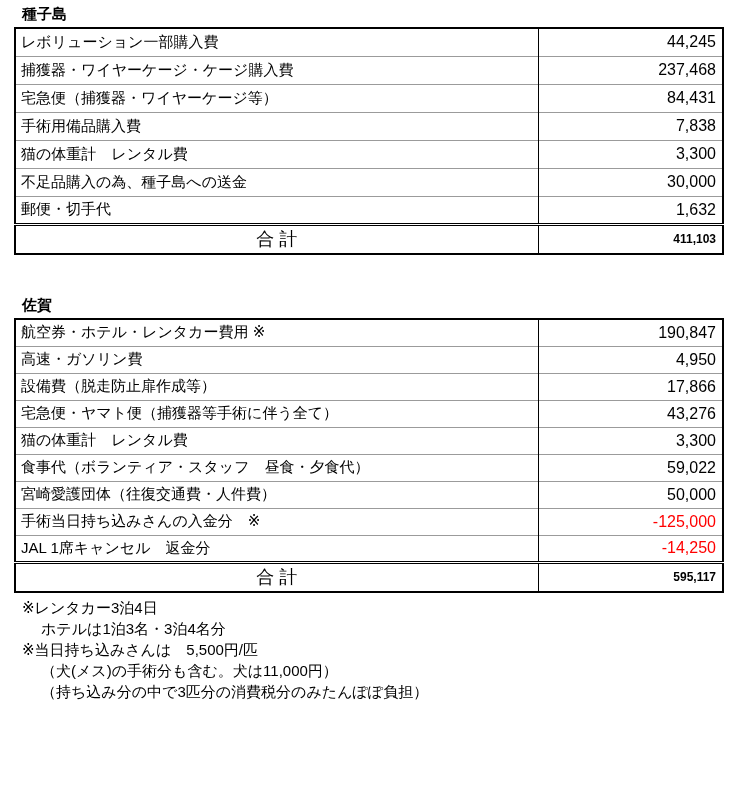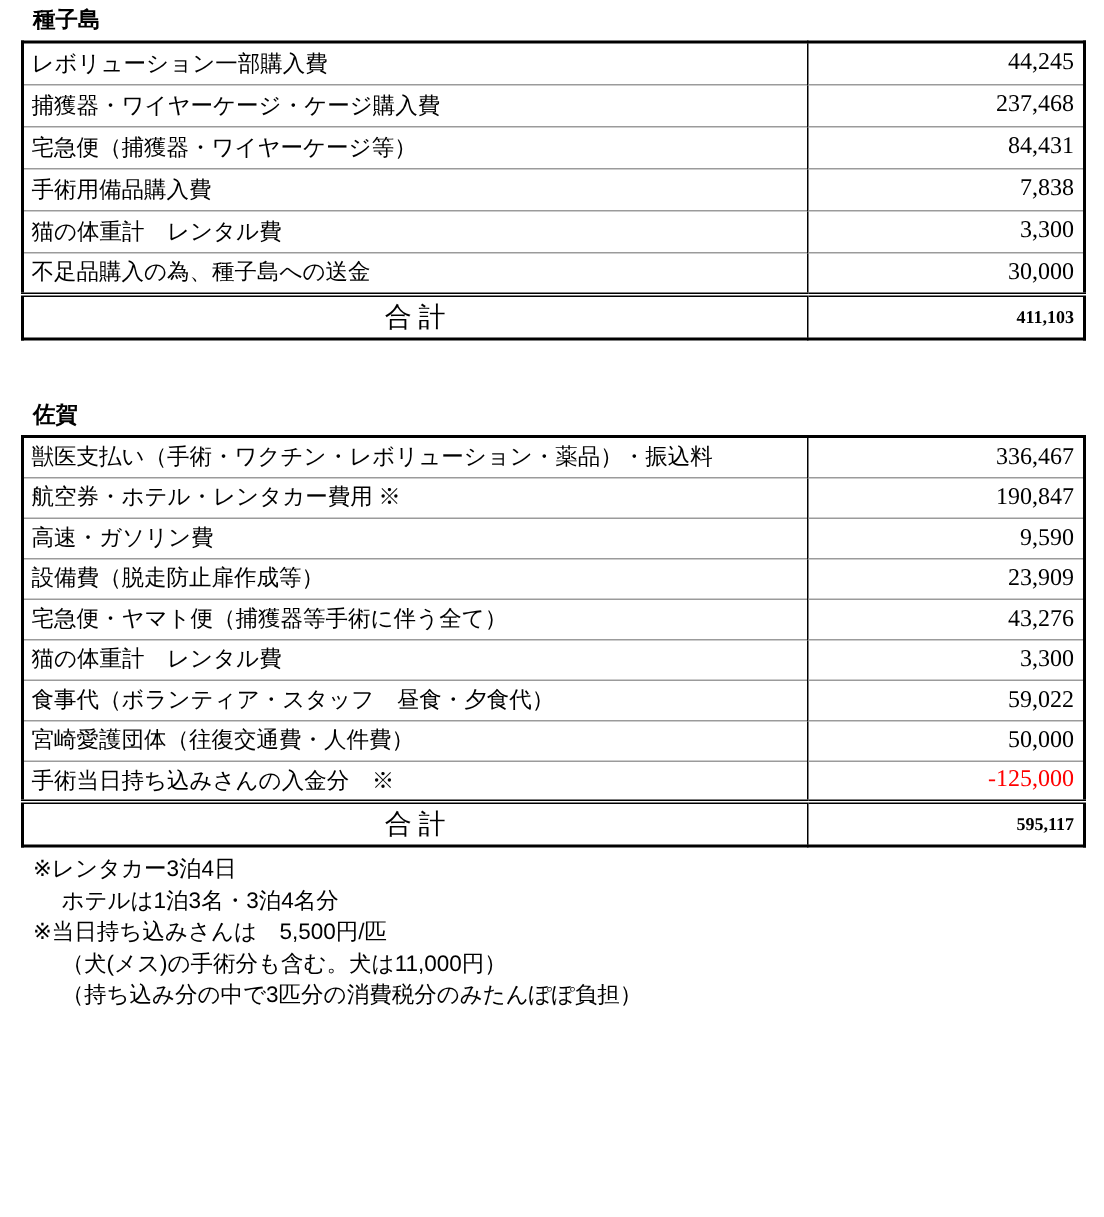--- a/index.html
+++ b/index.html
@@ -23,21 +23,20 @@
     margin: 0 0 4px 8px;
     font-size: 15px;
     font-weight: bold;
     line-height: 19px;
   }
   table.expense-table {
     border-collapse: collapse;
     table-layout: fixed;
     width: 708px;
     border: 2px solid var(--frame);
-    font-family: Liberation Serif, serif;
   }
   .block-1 table.expense-table { margin-bottom: 40px; }
   col.c-label  { width: 523px; }
   col.c-amount { width: 185px; }
   td {
     box-sizing: border-box;
     overflow: hidden;
     white-space: nowrap;
   }
   tr.expense-row td {
@@ -110,51 +109,51 @@
             <td class="amount-cell">7,838</td>
           </tr>
           <tr class="expense-row">
             <td class="label-cell">猫の体重計　レンタル費</td>
             <td class="amount-cell">3,300</td>
           </tr>
           <tr class="expense-row">
             <td class="label-cell">不足品購入の為、種子島への送金</td>
             <td class="amount-cell">30,000</td>
           </tr>
+          <tr class="expense-row">
+            <td class="label-cell">郵便・切手代</td>
+            <td class="amount-cell">1,632</td>
+          </tr>
           <tr class="total-row">
             <td class="total-label-cell">合 計</td>
             <td class="total-amount-cell">411,103</td>
           </tr>
         </tbody>
     </table>
   </section>
 
   <section class="table-block block-2">
     <h2 class="table-title">佐賀</h2>
     <table class="expense-table">
       <colgroup>
           <col class="c-label">
           <col class="c-amount">
         </colgroup>
       <tbody>
           <tr class="expense-row">
-            <td class="label-cell">獣医支払い（手術・ワクチン・レボリューション・薬品）・振込料</td>
-            <td class="amount-cell">336,467</td>
-          </tr>
-          <tr class="expense-row">
             <td class="label-cell">航空券・ホテル・レンタカー費用 ※</td>
             <td class="amount-cell">190,847</td>
           </tr>
           <tr class="expense-row">
             <td class="label-cell">高速・ガソリン費</td>
-            <td class="amount-cell">9,590</td>
+            <td class="amount-cell">4,950</td>
           </tr>
           <tr class="expense-row">
             <td class="label-cell">設備費（脱走防止扉作成等）</td>
-            <td class="amount-cell">23,909</td>
+            <td class="amount-cell">17,866</td>
           </tr>
           <tr class="expense-row">
             <td class="label-cell">宅急便・ヤマト便（捕獲器等手術に伴う全て）</td>
             <td class="amount-cell">43,276</td>
           </tr>
           <tr class="expense-row">
             <td class="label-cell">猫の体重計　レンタル費</td>
             <td class="amount-cell">3,300</td>
           </tr>
           <tr class="expense-row">
@@ -162,20 +161,24 @@
             <td class="amount-cell">59,022</td>
           </tr>
           <tr class="expense-row">
             <td class="label-cell">宮崎愛護団体（往復交通費・人件費）</td>
             <td class="amount-cell">50,000</td>
           </tr>
           <tr class="expense-row">
             <td class="label-cell">手術当日持ち込みさんの入金分　※</td>
             <td class="amount-cell negative">-125,000</td>
           </tr>
+          <tr class="expense-row">
+            <td class="label-cell">JAL 1席キャンセル　返金分</td>
+            <td class="amount-cell negative">-14,250</td>
+          </tr>
           <tr class="total-row">
             <td class="total-label-cell">合 計</td>
             <td class="total-amount-cell">595,117</td>
           </tr>
         </tbody>
     </table>
   </section>
 
   <div class="footnotes">
       <div class="footnote-line">※レンタカー3泊4日</div>

